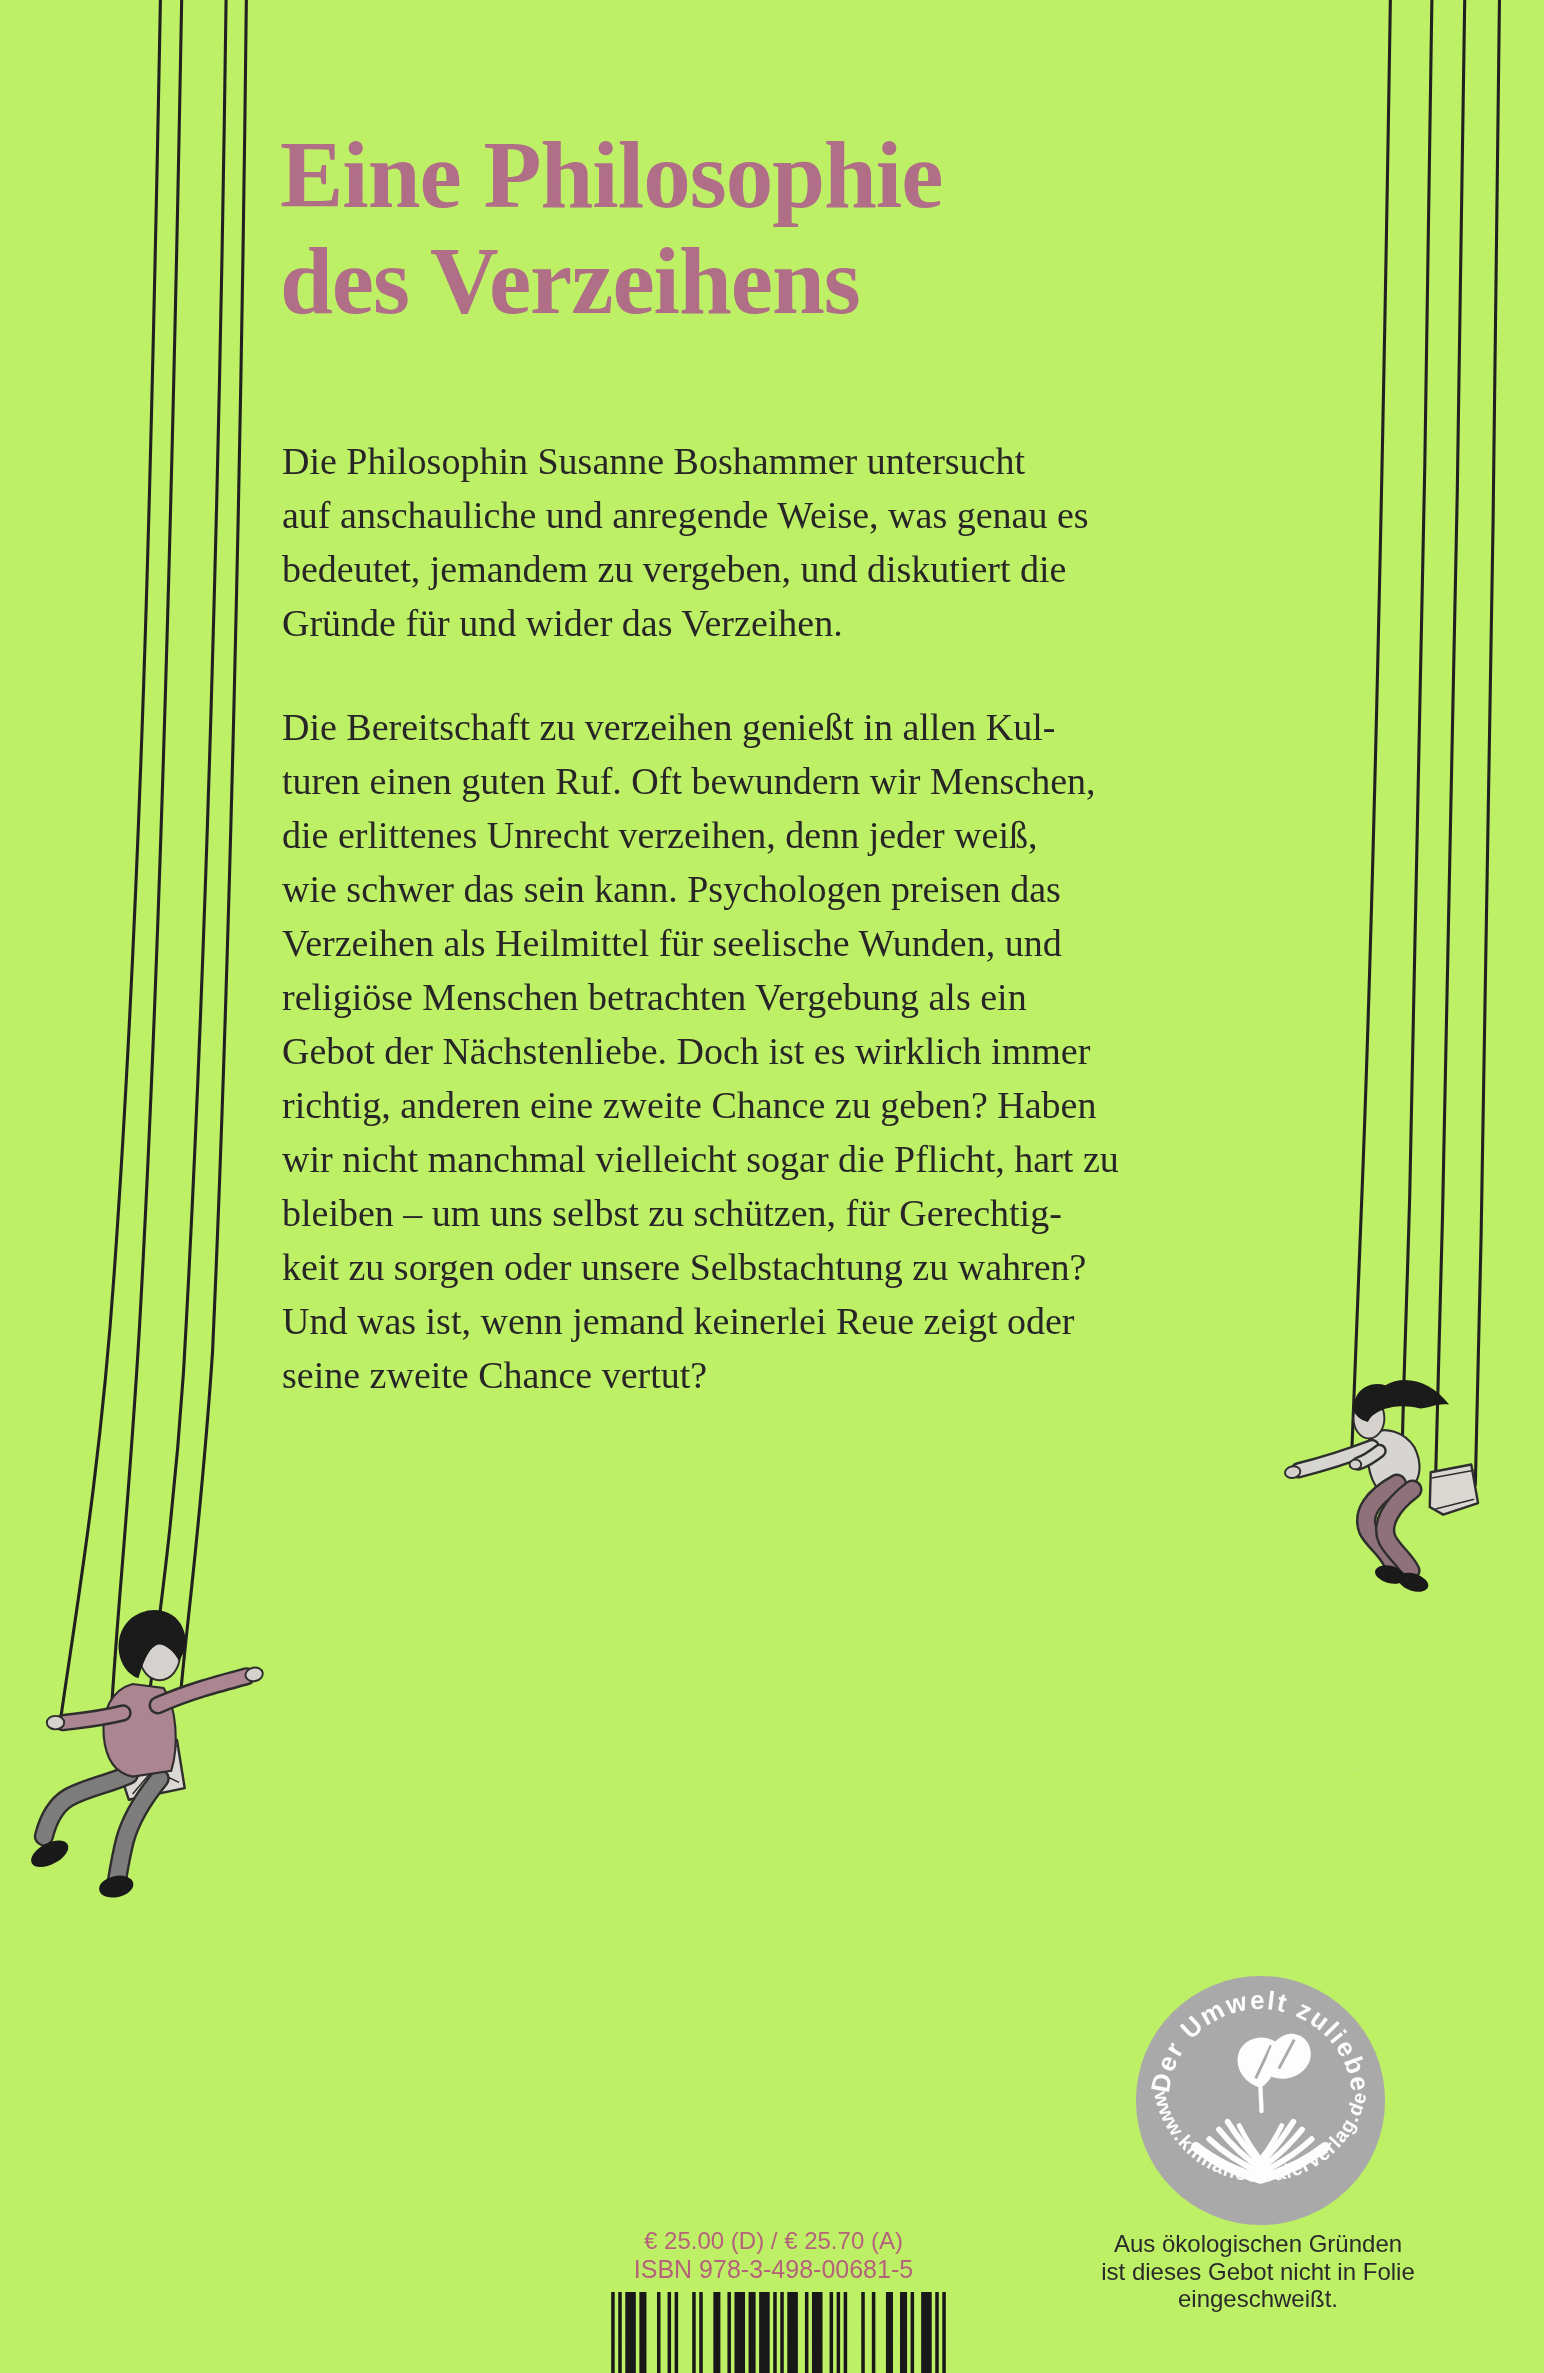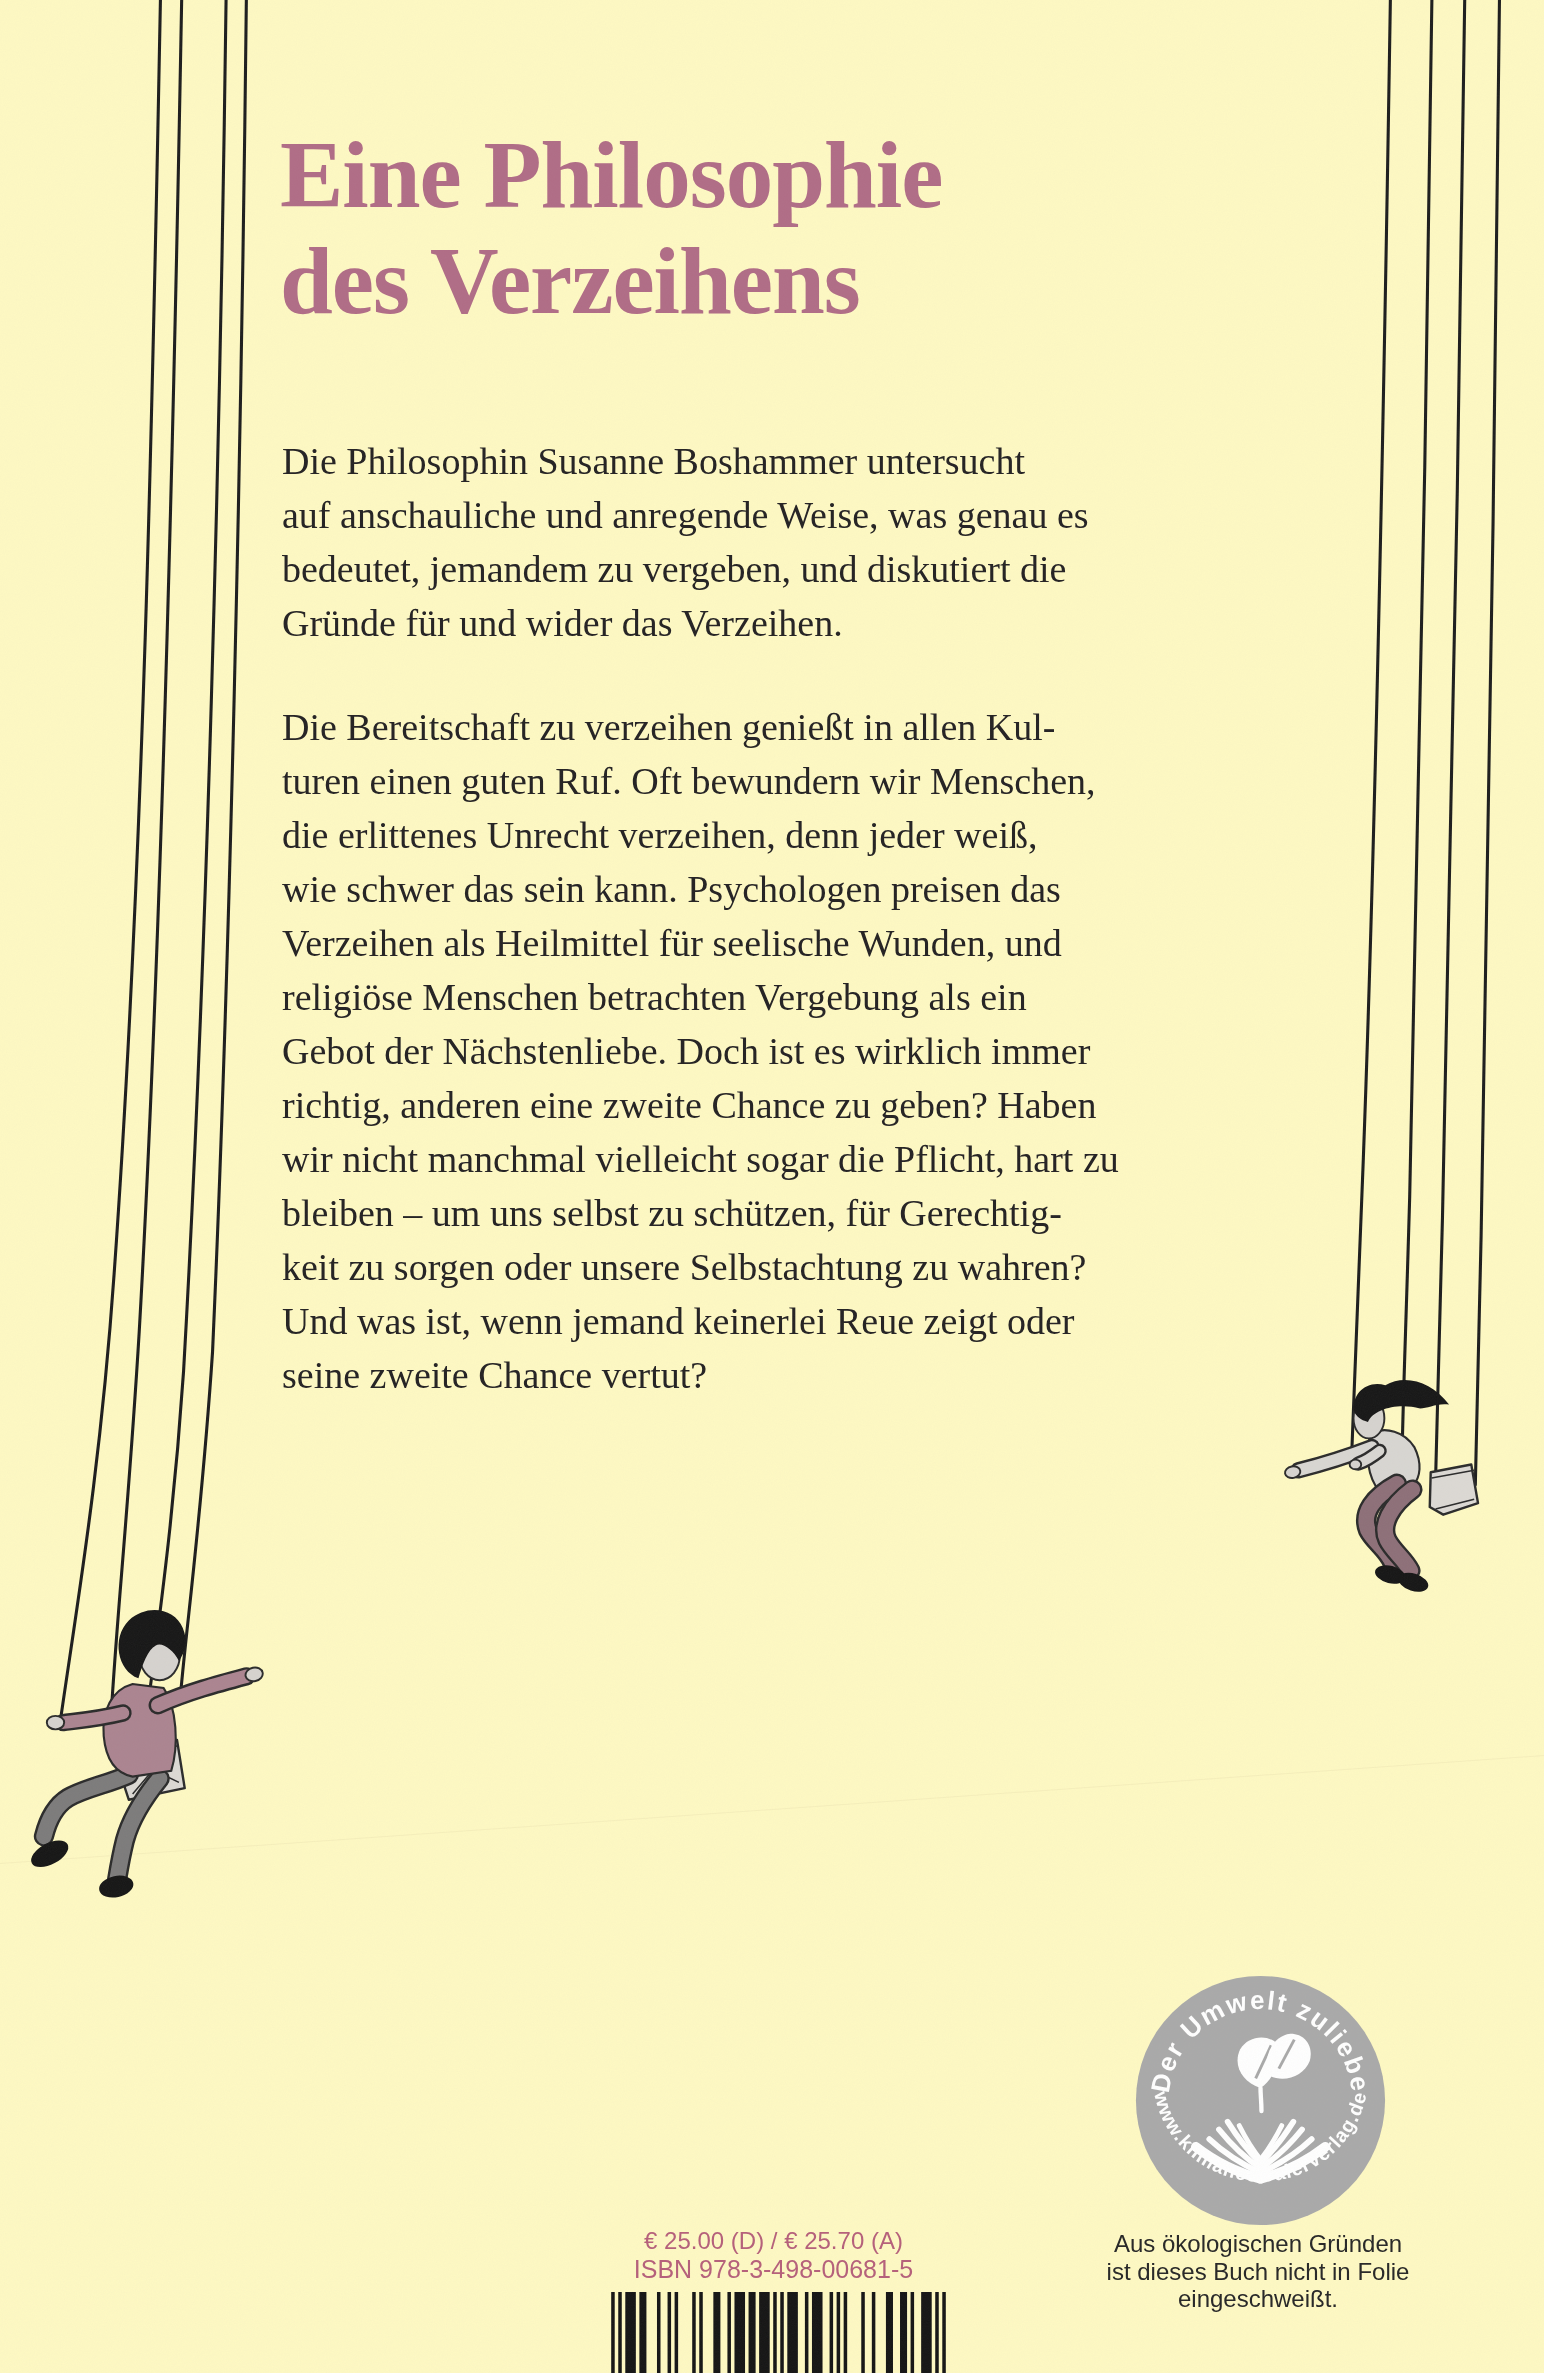--- a/index.html
+++ b/index.html
@@ -1,18 +1,18 @@
 <!DOCTYPE html>
 <html><head>
 <meta charset="utf-8">
 <style>
   html,body{margin:0;padding:0;background:#f5f4f1;}
   .page{
     position:relative;width:1545px;height:2373px;
-    background:#fef9c3;overflow:hidden;
+    background:#bef264;overflow:hidden;
     font-family:"Liberation Serif",serif;
   }
   .texture{position:absolute;inset:0;z-index:60;pointer-events:none;opacity:.5;}
   .crease{position:absolute;left:0;top:1863px;width:1641px;height:1.4px;
     background:rgba(205,195,150,.16);transform:rotate(-4deg);transform-origin:left center;z-index:1;}
   .ropes{position:absolute;left:0;top:0;z-index:2;}
   .title{
     position:absolute;left:280px;top:122px;margin:0;z-index:3;
     font-size:95px;line-height:106px;font-weight:bold;letter-spacing:-1px;
     color:#b06c86;white-space:pre-line;
@@ -209,21 +209,21 @@
         <rect x="270.29" y="0" width="3.65" height="84" fill="#141414"></rect>
         <rect x="284.91" y="0" width="7.31" height="84" fill="#141414"></rect>
         <rect x="299.52" y="0" width="7.31" height="84" fill="#141414"></rect>
         <rect x="310.47" y="0" width="3.65" height="84" fill="#141414"></rect>
         <rect x="321.43" y="0" width="10.96" height="84" fill="#141414"></rect>
         <rect x="336.04" y="0" width="3.65" height="84" fill="#141414"></rect>
         <rect x="343.35" y="0" width="3.65" height="84" fill="#141414"></rect>
       </svg></div>
 
   <div class="eco-note">Aus ökologischen Gründen
-ist dieses Buch nicht in Folie
+ist dieses Gebot nicht in Folie
 eingeschweißt.</div>
 
   <svg class="texture" width="1545" height="2373" viewBox="0 0 1600 2458">
     <filter id="paperGrain">
       <feTurbulence type="fractalNoise" baseFrequency="0.9" numOctaves="2" stitchTiles="stitch"></feTurbulence>
       <feColorMatrix type="matrix" values="0 0 0 0 0.50  0 0 0 0 0.48  0 0 0 0 0.44  0 0 0 0.12 0"></feColorMatrix>
     </filter>
     <rect width="1600" height="2458" filter="url(#paperGrain)"></rect>
   </svg>
 

